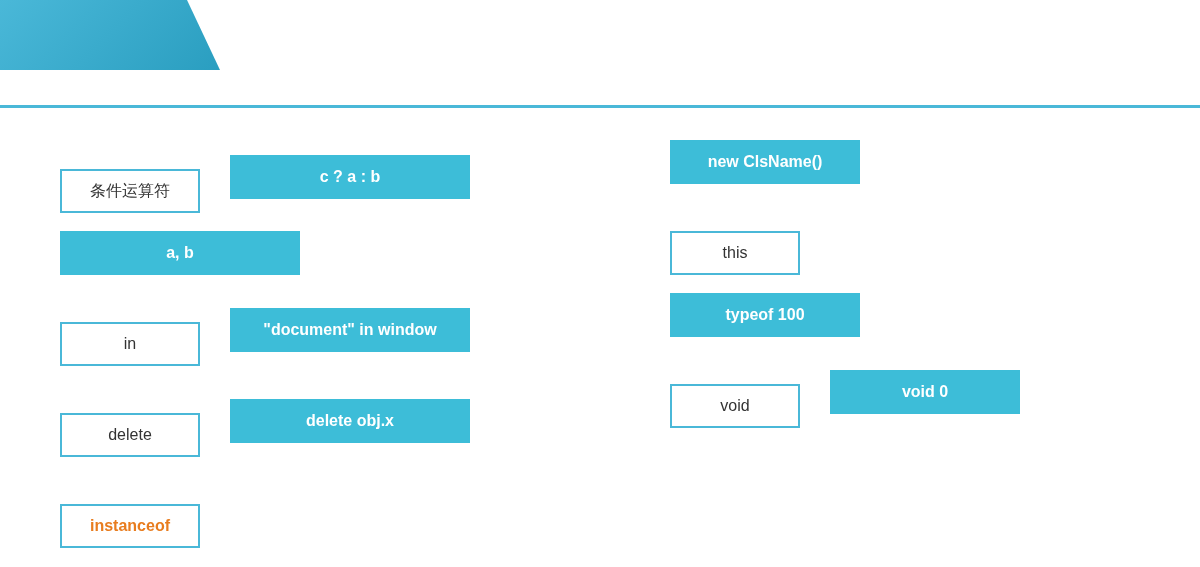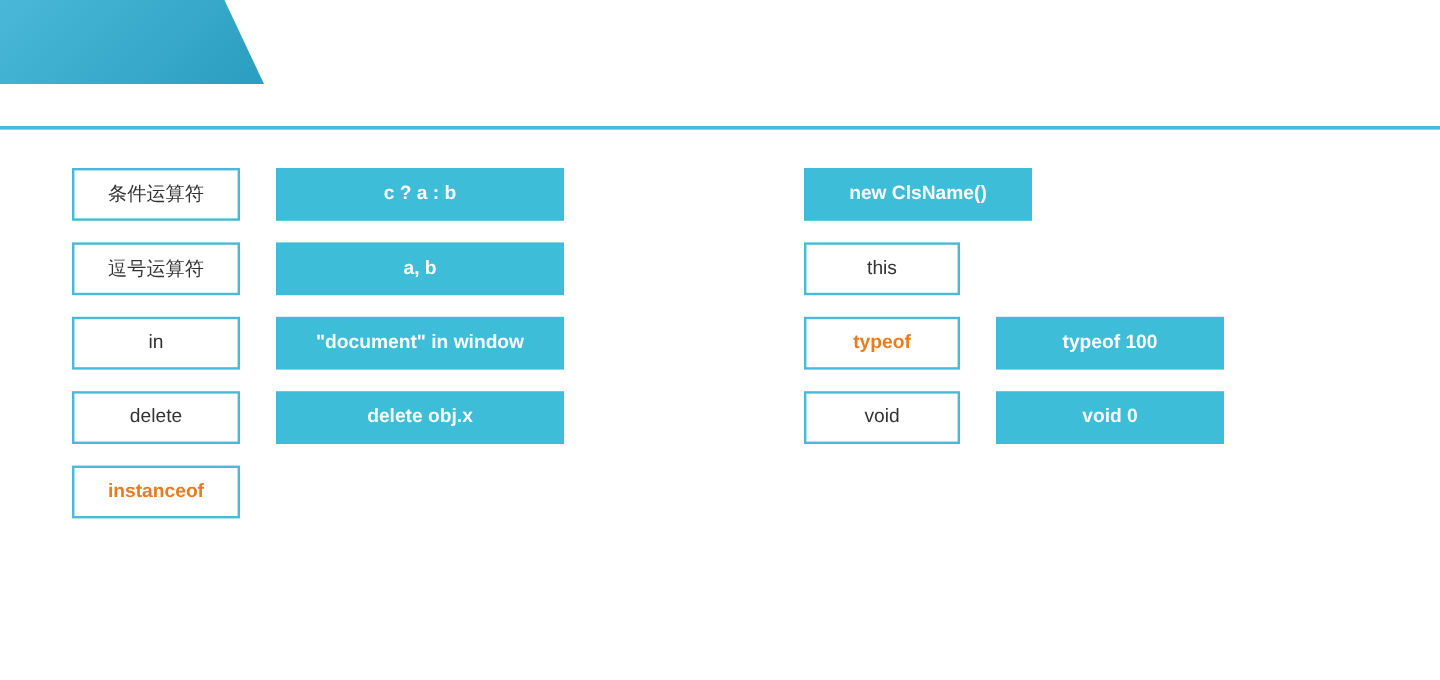--- a/index.html
+++ b/index.html
@@ -83,20 +83,21 @@
     .op-name {
       border: 2px solid #4ab8d8;
       background: white;
       min-width: 140px;
       height: 44px;
       display: flex;
       align-items: center;
       justify-content: center;
       font-size: 16px;
       color: #333;
+      margin-top: 29px;
     }
     .op-name.orange-text {
       color: #e87c1e;
       font-weight: bold;
     }
 
     
     .op-example {
       background: #3dbdd8;
       min-width: 200px;
@@ -132,21 +133,20 @@
 <div class="h-line"></div>
 
 <div class="content">
 
   <div class="left-section">
   <div class="op-row">
         <div class="op-name">条件运算符</div>
         <div class="op-example wide">c ? a : b</div>
       </div>
       <div class="op-row">
-        <div class="op-name">逗号运算符</div>
         <div class="op-example wide">a, b</div>
       </div>
       <div class="op-row">
         <div class="op-name">in</div>
         <div class="op-example wide">"document" in window</div>
       </div>
       <div class="op-row">
         <div class="op-name">delete</div>
         <div class="op-example wide">delete obj.x</div>
       </div>
@@ -156,21 +156,20 @@
     </div>
 
   <div class="right-section">
   <div class="op-row">
         <div class="op-example">new ClsName()</div>
       </div>
       <div class="op-row">
         <div class="op-name">this</div>
       </div>
       <div class="op-row">
-        <div class="op-name orange-text">typeof</div>
         <div class="op-example">typeof 100</div>
       </div>
       <div class="op-row">
         <div class="op-name">void</div>
         <div class="op-example">void 0</div>
       </div>
     </div>
 
 </div>
 

